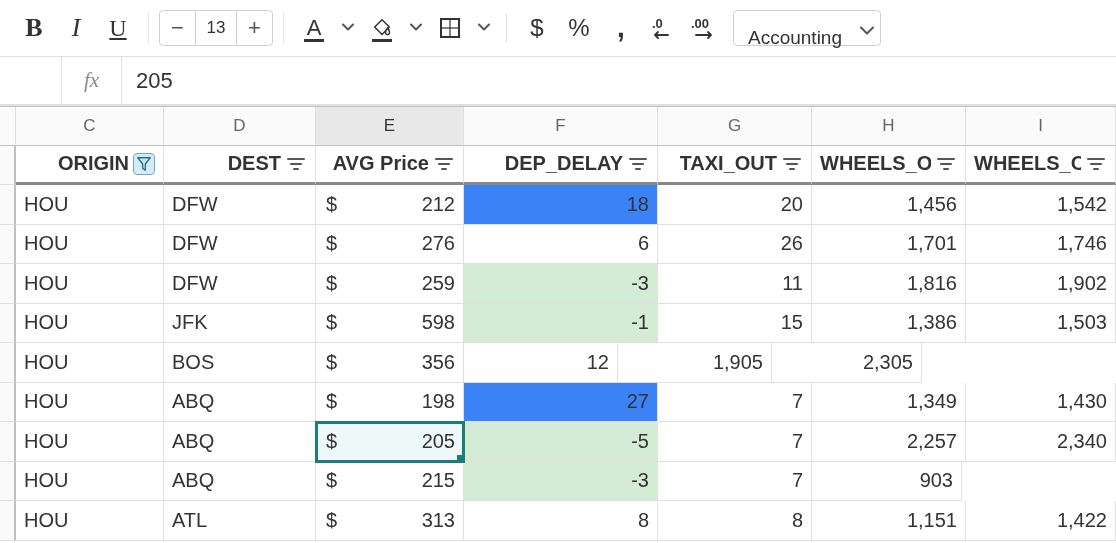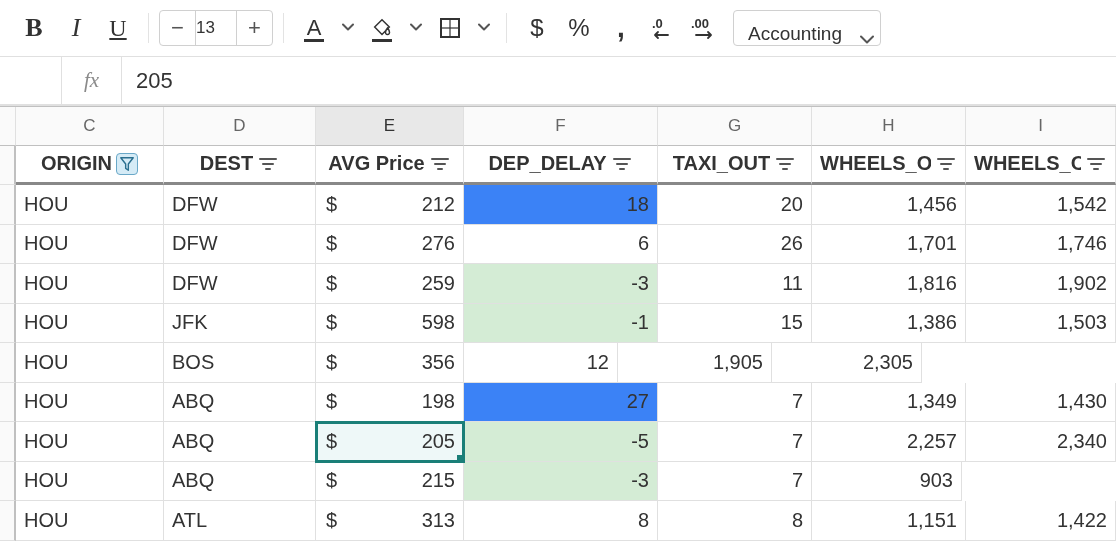--- a/index.html
+++ b/index.html
@@ -52,20 +52,21 @@
     height: 100%;
     display: flex;
     align-items: center;
     justify-content: center;
     cursor: pointer;
     font-size: 22px;
     color: #555;
   }
   .font-size-group .fs-value {
     width: 40px;
+    text-align: center;
     font-size: 17px;
   }
   .font-size-group .fs-btn:first-child { border-right: 1px solid #d0d0d0; }
   .font-size-group .fs-btn:last-child { border-left: 1px solid #d0d0d0; }
 
   .text-color-btn .underline-bar,
   .fill-color-btn .underline-bar {
     position: absolute;
     bottom: 6px;
     left: 10px;
@@ -74,25 +75,25 @@
     background: #333;
   }
   .chevron {
     display: inline-block;
     transform: translateY(-1px);
   }
   .chevron svg { display: block; }
 
   .format-select {
     display: flex;
-    align-items: flex-end;
+    align-items: flex-start;
     height: 36px;
     border: 1px solid #d0d0d0;
     border-radius: 4px;
-    padding: 4px 6px 0 14px;
+    padding: 16px 6px 0 14px;
     gap: 18px;
     font-size: 19px;
     cursor: pointer;
     margin-left: 6px;
   }
 
   
   .formula-bar {
     display: flex;
     align-items: center;
@@ -166,21 +167,21 @@
     align-items: center;
     padding: 0 8px;
     font-size: 20px;
     white-space: nowrap;
     overflow: hidden;
     position: relative;
   }
   .data-headers .cell {
     font-weight: 700;
     border-bottom: 3px solid #888;
-    justify-content: center;
+    justify-content: flex-end;
     gap: 4px;
   }
   .data-headers .cell .hdrtxt {
     overflow: hidden;
     text-overflow: clip;
     white-space: nowrap;
   }
 
   .c-C { width: 148px; }
   .c-D { width: 152px; }

